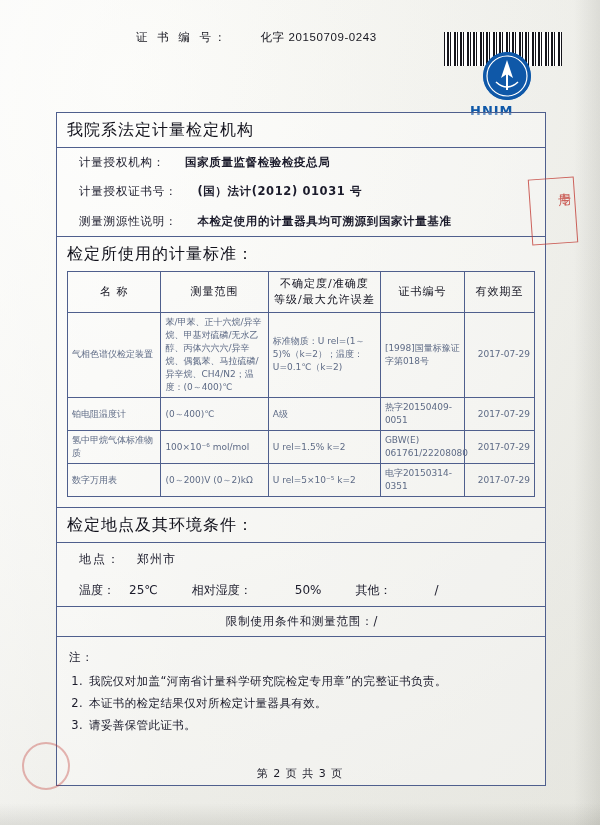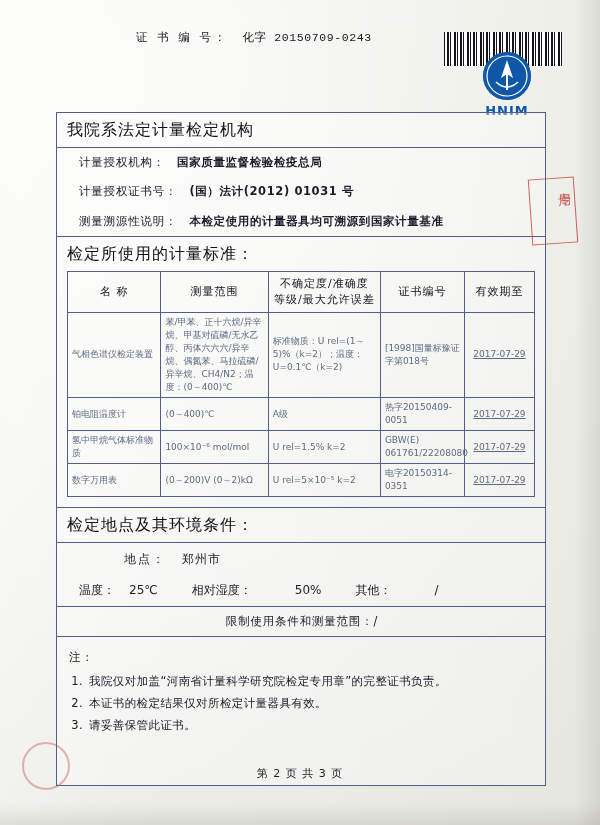--- a/index.html
+++ b/index.html
@@ -33,22 +33,22 @@
   .cert-no-row {
     position: absolute;
     top: 30px;
     left: 136px;
     font-size: 11.5px;
     letter-spacing: 0.5px;
     color: #16161f;
   }
   .cert-no-row .label { letter-spacing: 3px; text-align: right; }
   .cert-no-row .value {
-    margin-left: 14px;
-    font-family: Liberation Mono, monospace;
+    margin-left: 32px;
+    font-family: Liberation Sans, sans-serif;
     letter-spacing: 0.6px;
   }
 
   .barcode {
     position: absolute;
     top: 32px;
     left: 444px;
     width: 118px;
     height: 34px;
     background: repeating-linear-gradient(
@@ -58,21 +58,21 @@
       #14141a 6px, #14141a 7px, #ffffff 7px, #ffffff 10px,
       #14141a 10px, #14141a 12px, #ffffff 12px, #ffffff 13px
     );
   }
 
   .logo-wrap {
     position: absolute;
     top: 52px;
     left: 470px;
     width: 74px;
-    text-align: center;
+    text-align: left;
   }
   .logo-circle {
     width: 48px;
     height: 48px;
     margin: 0 auto;
     border-radius: 50%;
     background: #0f58a8;
     position: relative;
     overflow: hidden;
   }
@@ -109,21 +109,21 @@
     width: 100%;
   }
 
   .kv {
     font-size: 11.5px;
     padding: 6px 10px 6px 22px;
     letter-spacing: 0.6px;
     line-height: 1.5;
   }
   .kv .k { letter-spacing: 0.8px; }
-  .kv .v { margin-left: 12px; font-weight: bold; }
+  .kv .v { margin-left: 20px; font-weight: bold; }
 
   
   .tbl-wrap { padding: 0 10px; }
   table.std {
     width: 100%;
     border-collapse: collapse;
     font-size: 9px;
     table-layout: fixed;
   }
   table.std th, table.std td {
@@ -134,34 +134,34 @@
   }
   table.std th {
     text-align: center;
     font-weight: normal;
     font-size: 11px;
     letter-spacing: 1px;
     height: 34px;
     color: #131320;
   }
   table.std td { color: #5e6b86; }
-  td.c { text-align: center; text-decoration: underline; }
+  td.c { text-align: right; }
   .col1 { width: 20%; }
   .col2 { width: 23%; }
   .col3 { width: 24%; }
   .col4 { width: 18%; }
   .col5 { width: 15%; }
 
   
   .env-line {
     font-size: 12px;
     padding: 8px 10px 7px 22px;
     letter-spacing: 1px;
   }
-  .env-line .lab { letter-spacing: 2px; margin-left: 45px; }
+  .env-line .lab { letter-spacing: 2px; }
   .env-line .val { margin-left: 16px; text-align: center; }
   .env-row {
     display: flex;
     align-items: baseline;
     font-size: 12px;
     padding: 7px 10px 7px 22px;
   }
   .env-row .cell { display: flex; align-items: baseline; }
   .env-row .cell + .cell { margin-left: 34px; gap: 29px; }
   .env-row .val { margin-left: 14px; }

